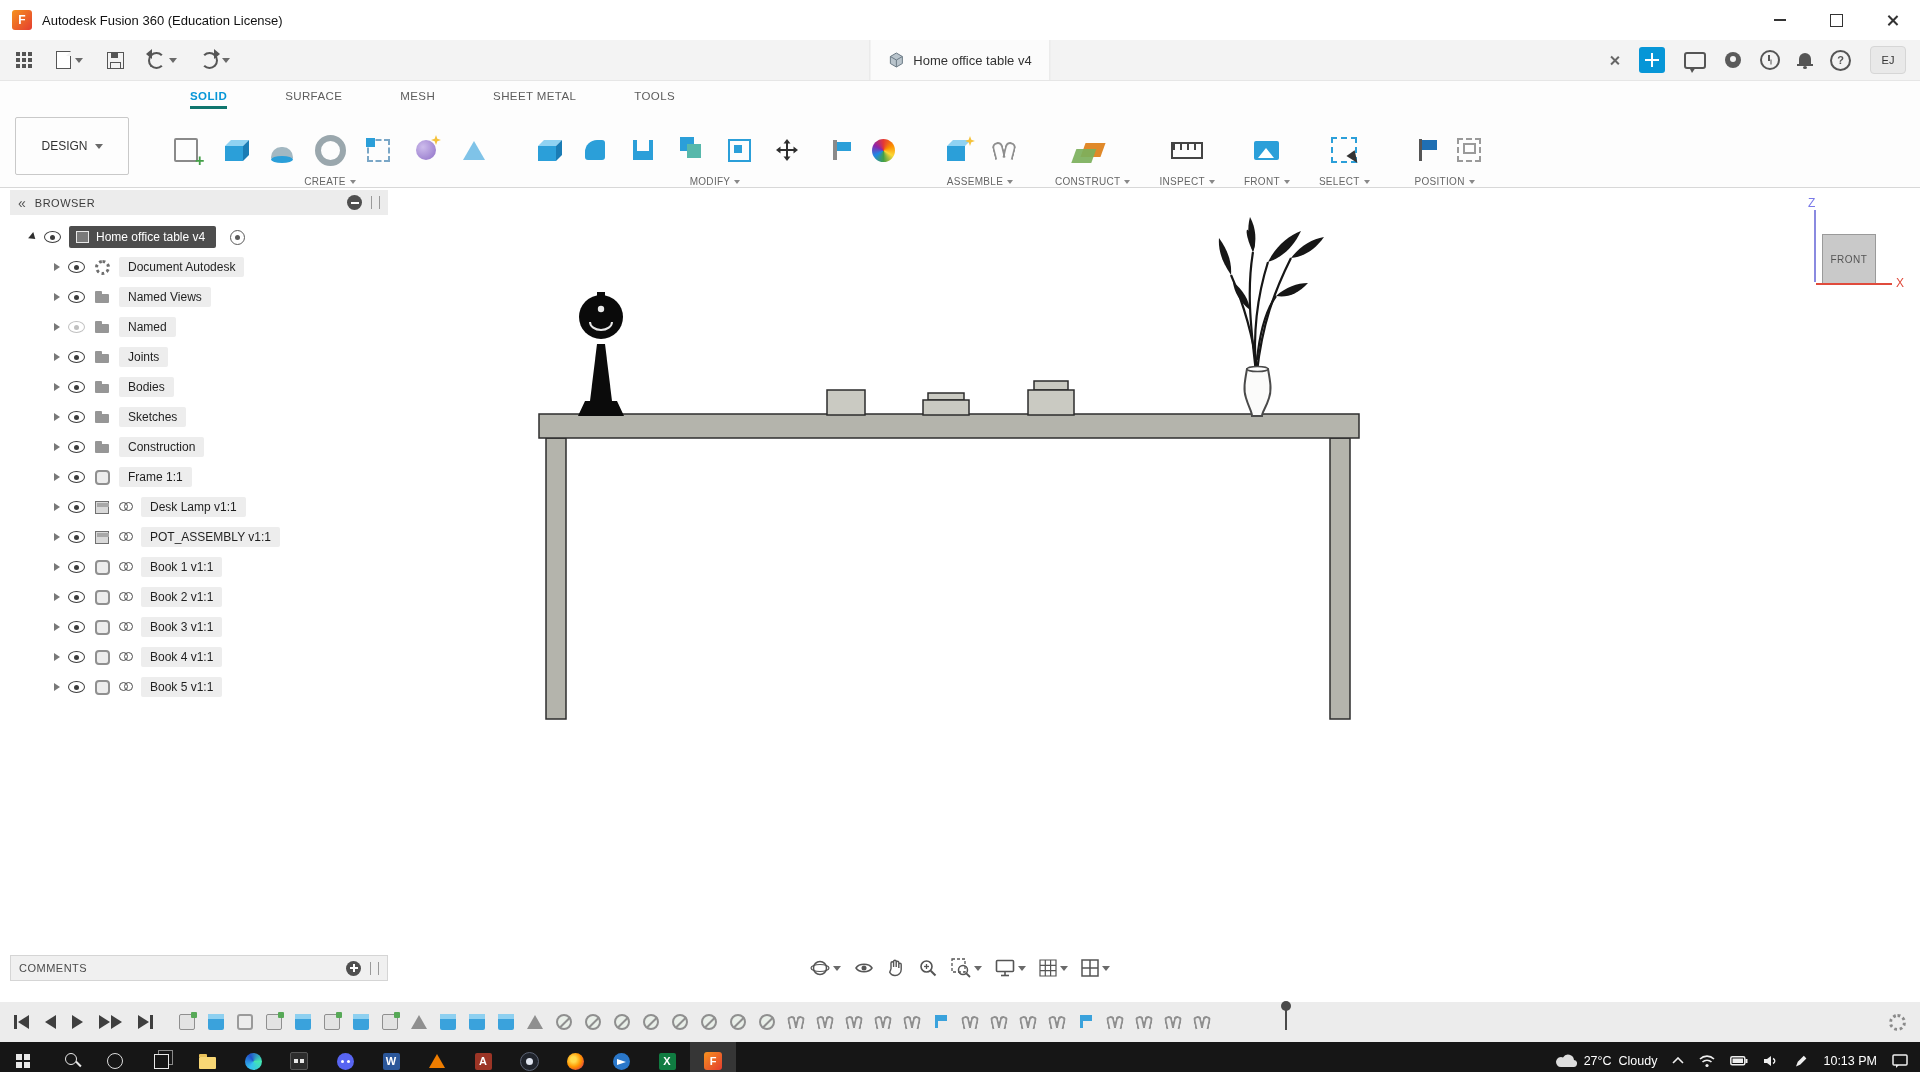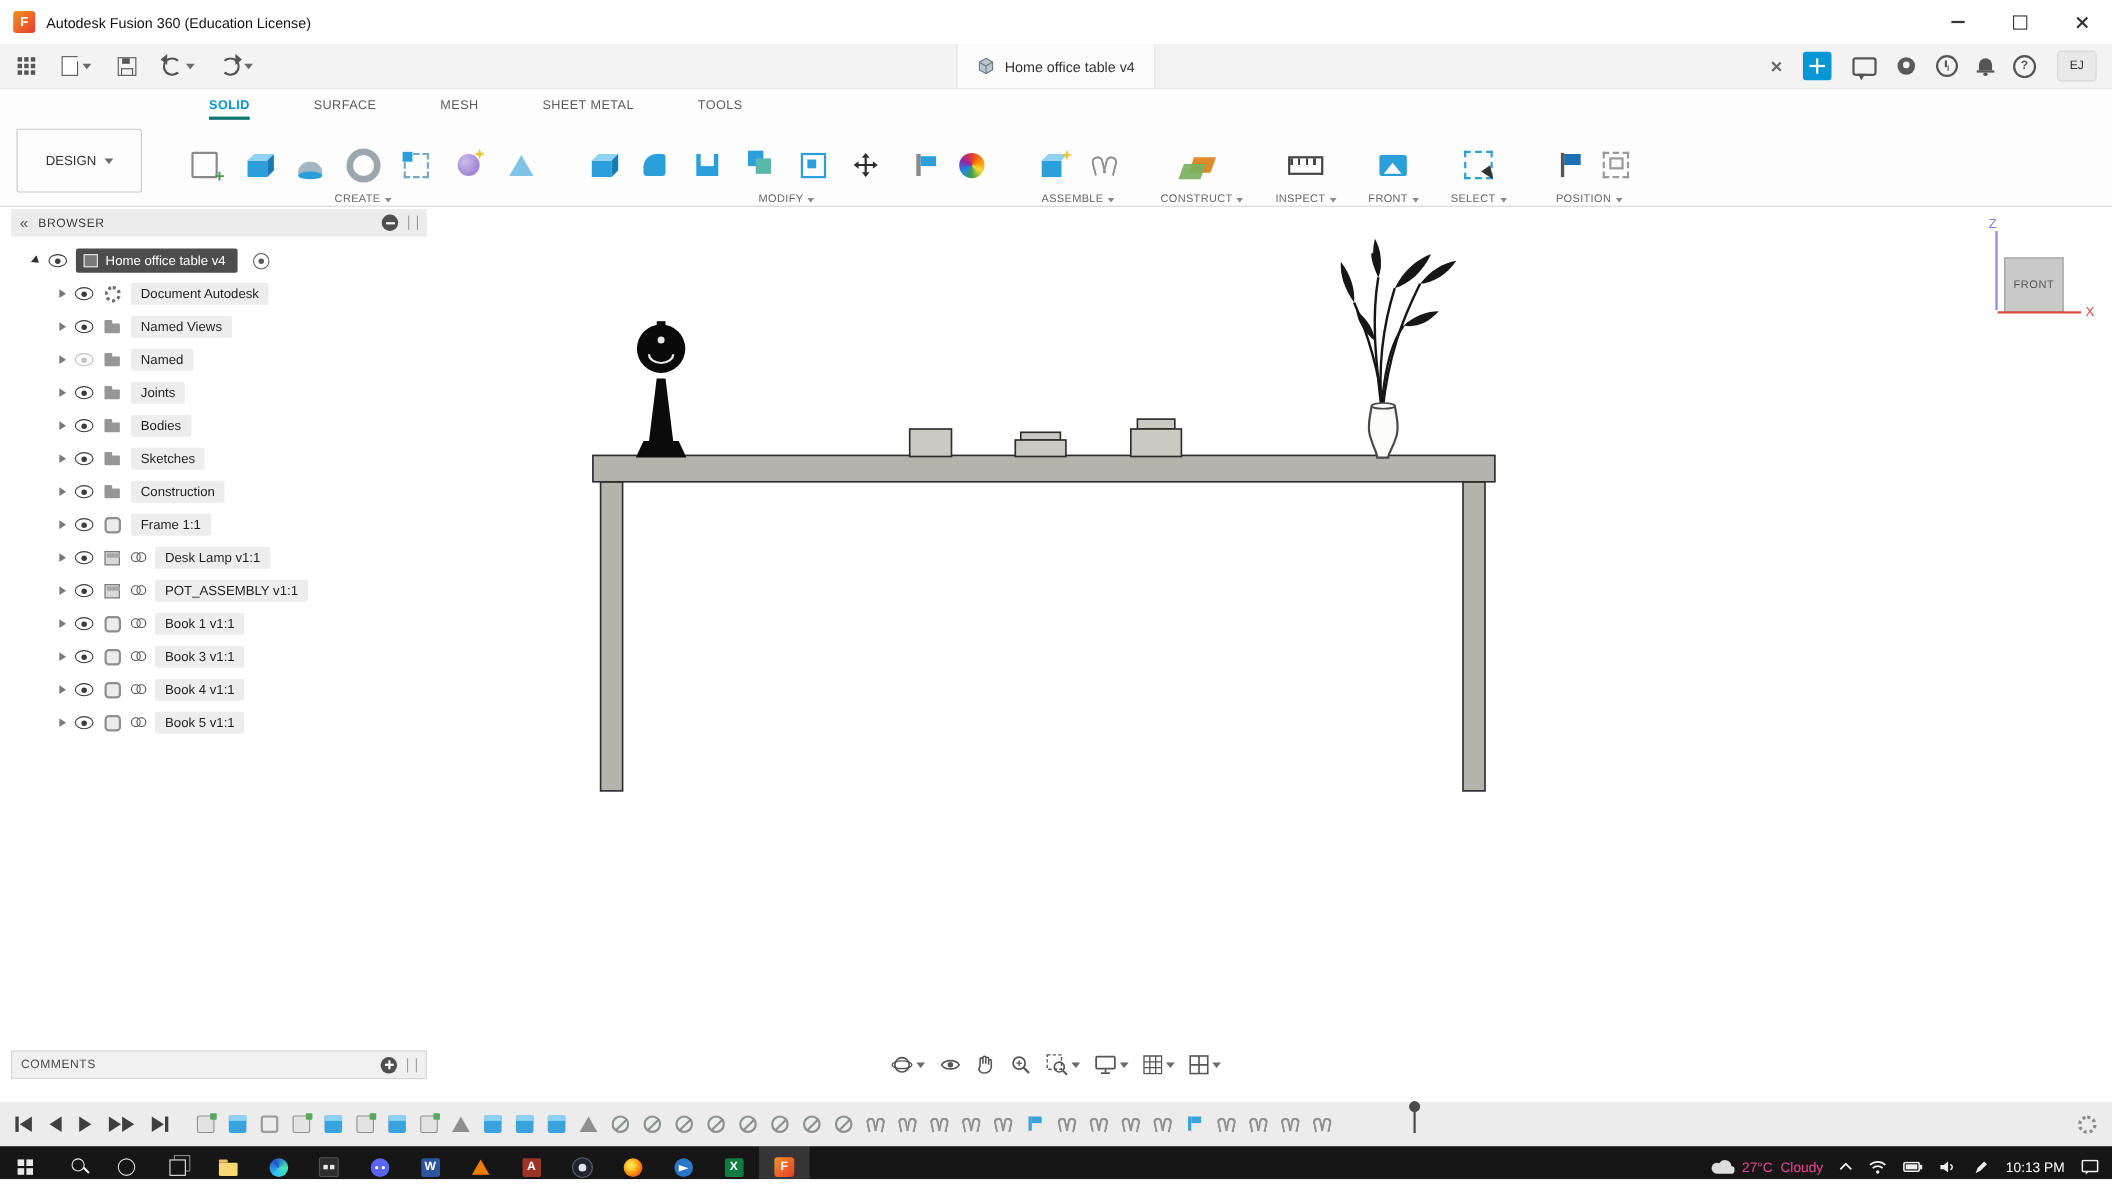--- a/index.html
+++ b/index.html
@@ -240,21 +240,21 @@
   .tb-obs{width:17px;height:17px;border-radius:50%;background:#20242c;border:1px solid #5a6273;position:relative;}
   .tb-obs::after{content:"";position:absolute;left:5px;top:5px;width:7px;height:7px;background:#dfe5f0;border-radius:50%;}
   .tb-firefox{width:17px;height:17px;border-radius:50%;background:radial-gradient(circle at 38% 38%,#ffdb4d 0 18%,#ff9500 50%,#e5483d 80%);}
   .tb-tbird{width:17px;height:17px;border-radius:50%;background:#2a77c9;position:relative;}
   .tb-tbird::after{content:"";position:absolute;left:4px;top:6px;border-left:9px solid #fff;border-top:3px solid transparent;border-bottom:3px solid transparent;}
   .tb-excel{width:17px;height:17px;background:#107c41;border-radius:2px;display:flex;align-items:center;justify-content:center;}
   .tb-excel::after{content:"X";color:#fff;font-size:11px;font-weight:bold;}
   .tb-fusion{width:18px;height:18px;border-radius:3px;background:linear-gradient(135deg,#f6921e,#e43d30);display:flex;align-items:center;justify-content:center;}
   .tb-fusion::after{content:"F";color:#fff;font-size:11px;font-weight:bold;}
   .tb-right{margin-left:auto;display:flex;align-items:center;gap:15px;padding-right:12px;}
-  .tb-weather{display:flex;align-items:flex-end;gap:7px;font-size:12.5px;color:#ec4899;}
+  .tb-weather{display:flex;align-items:flex-end;gap:7px;font-size:12.5px;color:#ffffff;}
   .tb-time{font-size:12.5px;color:#fff;}
 </style>
 </head>
 <body>
 
 <div id="app">
 
   <svg class="scene-svg" width="1920" height="1080" viewBox="0 0 1920 1080">
     <g>
       <rect x="546" y="438" width="20" height="281" fill="#b4b4ac" stroke="#2e2e2e" stroke-width="1.5"></rect>
@@ -643,20 +643,27 @@
         </div>
 
         <div class="b-row">
           <span class="caret"></span>
           <span class="eyewrap k-on"></span>
           <span class="node-ic k-body"></span>
           <span class="linkb k-true"></span>
           <span class="b-label">Book 1 v1:1</span>
         </div>
 
+        <div class="b-row">
+          <span class="caret"></span>
+          <span class="eyewrap k-on"></span>
+          <span class="node-ic k-body"></span>
+          <span class="linkb k-true"></span>
+          <span class="b-label">Book 2 v1:1</span>
+        </div>
 
         <div class="b-row">
           <span class="caret"></span>
           <span class="eyewrap k-on"></span>
           <span class="node-ic k-body"></span>
           <span class="linkb k-true"></span>
           <span class="b-label">Book 3 v1:1</span>
         </div>
 
         <div class="b-row">

